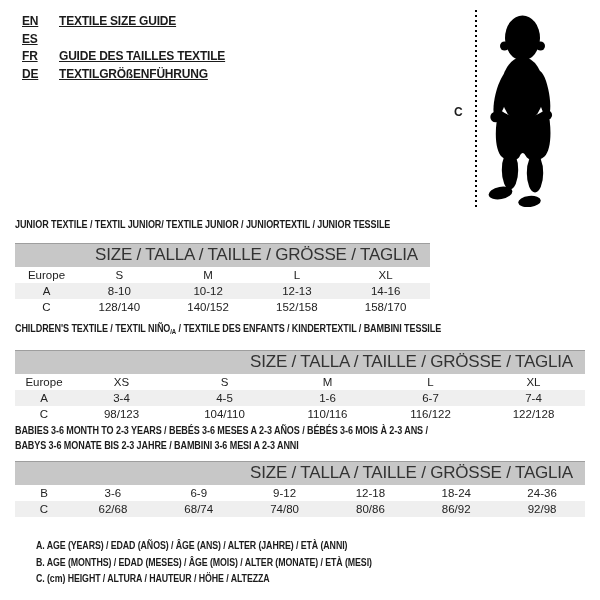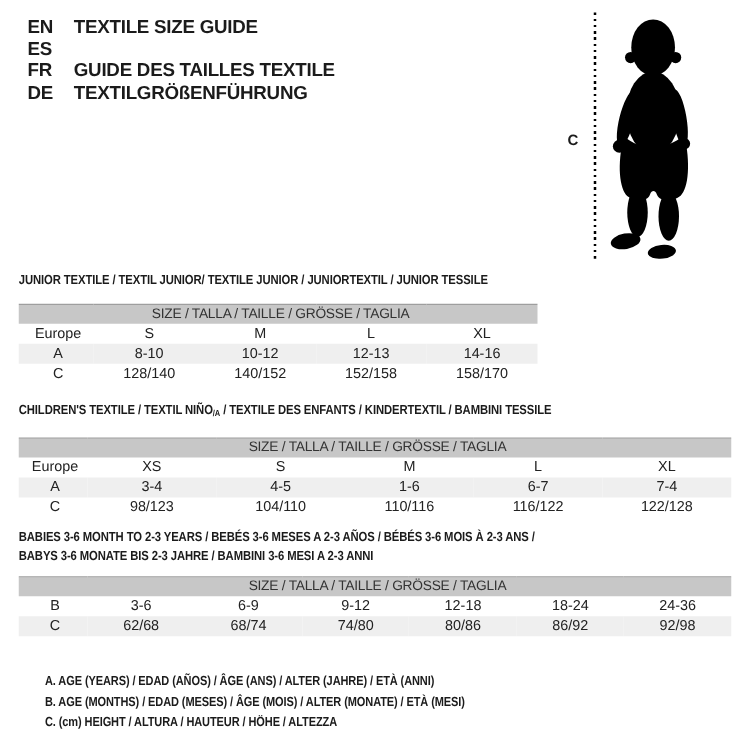--- a/index.html
+++ b/index.html
@@ -11,21 +11,21 @@
   }
   html,body{margin:0;padding:0;}
   body{
     width:600px;height:600px;position:relative;overflow:hidden;
     background:#ffffff;color:var(--text);
     font-family:"Liberation Sans", sans-serif;
     -webkit-font-smoothing:antialiased;
   }
   
   .lang-list{position:absolute;left:22px;top:13px;}
-  .lang-row{display:flex;line-height:17.5px;font-weight:bold;font-size:15px;letter-spacing:-0.2px;}
+  .lang-row{display:flex;line-height:17.5px;font-weight:bold;font-size:12px;letter-spacing:-0.2px;text-decoration:underline;}
   .lang-code{width:37px;flex:0 0 37px;}
   .lang-title{white-space:nowrap;}
   
   .height-line{
     position:absolute;left:475px;top:10px;width:2px;height:197px;
     background:repeating-linear-gradient(to bottom,#000 0 2px,transparent 2px 5px);
   }
   .figure-label{position:absolute;left:454px;top:105px;font-weight:bold;font-size:12px;}
   .baby-svg{position:absolute;left:483px;top:11px;}
   
@@ -39,22 +39,22 @@
   }
   .sec-title sub{font-size:7px;vertical-align:-2px;}
   table.size-table{
     border-collapse:collapse;table-layout:fixed;width:100%;
     margin-top:11px;font-size:11.5px;color:#222;
   }
   #sec-babies table.size-table{margin-top:8px;}
   .size-bar th{
     background:var(--size-bar);
     border-top:1px solid var(--size-bar-border);
-    font-weight:normal;font-size:11px;color:#333;
-    text-align:center;padding:1px 0 2px 4px;height:12px;
+    font-weight:normal;font-size:17px;color:#333;
+    text-align:right;padding:1px 12px 2px 4px;height:12px;
     letter-spacing:-0.2px;white-space:nowrap;
   }
   td{height:16px;padding:0;text-align:center;font-size:11.5px;}
   td.lbl{text-align:center;padding-left:3px;}
   tr.alt td{background:var(--alt-row);}
   
   .footnotes{position:absolute;left:36px;top:537px;}
   .footnote{
     font-weight:bold;font-size:10.5px;line-height:16.5px;letter-spacing:-0.1px;
     white-space:nowrap;transform:scaleX(0.84);transform-origin:0 50%;

